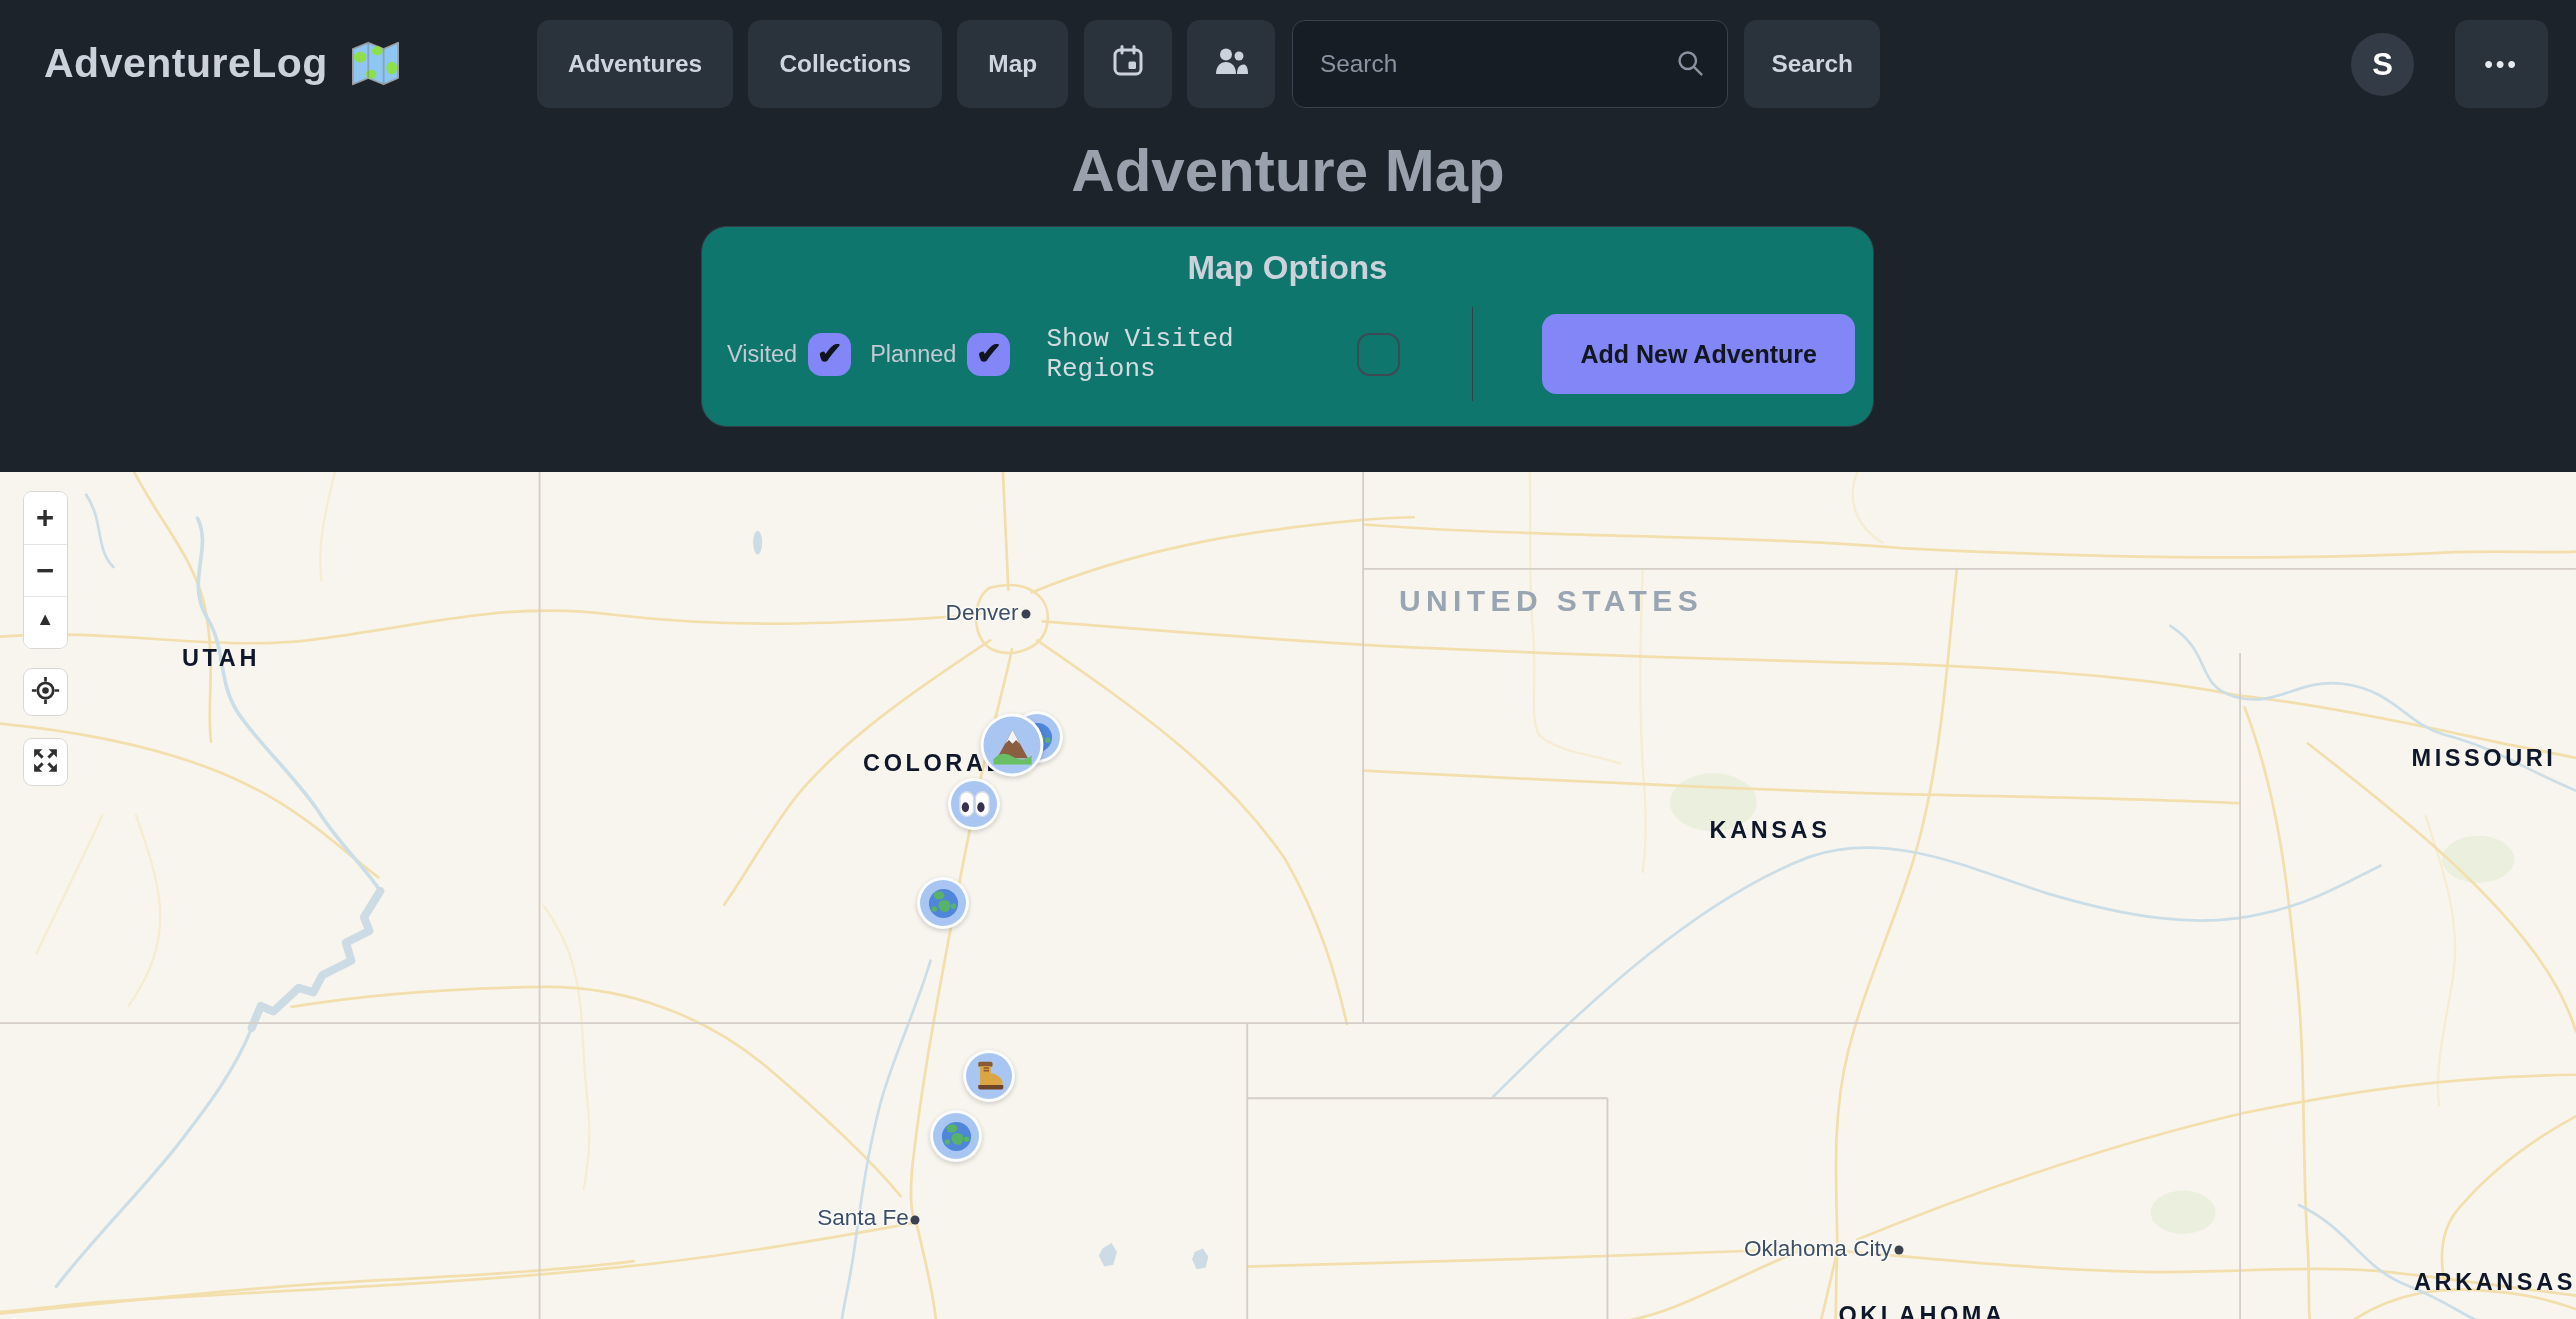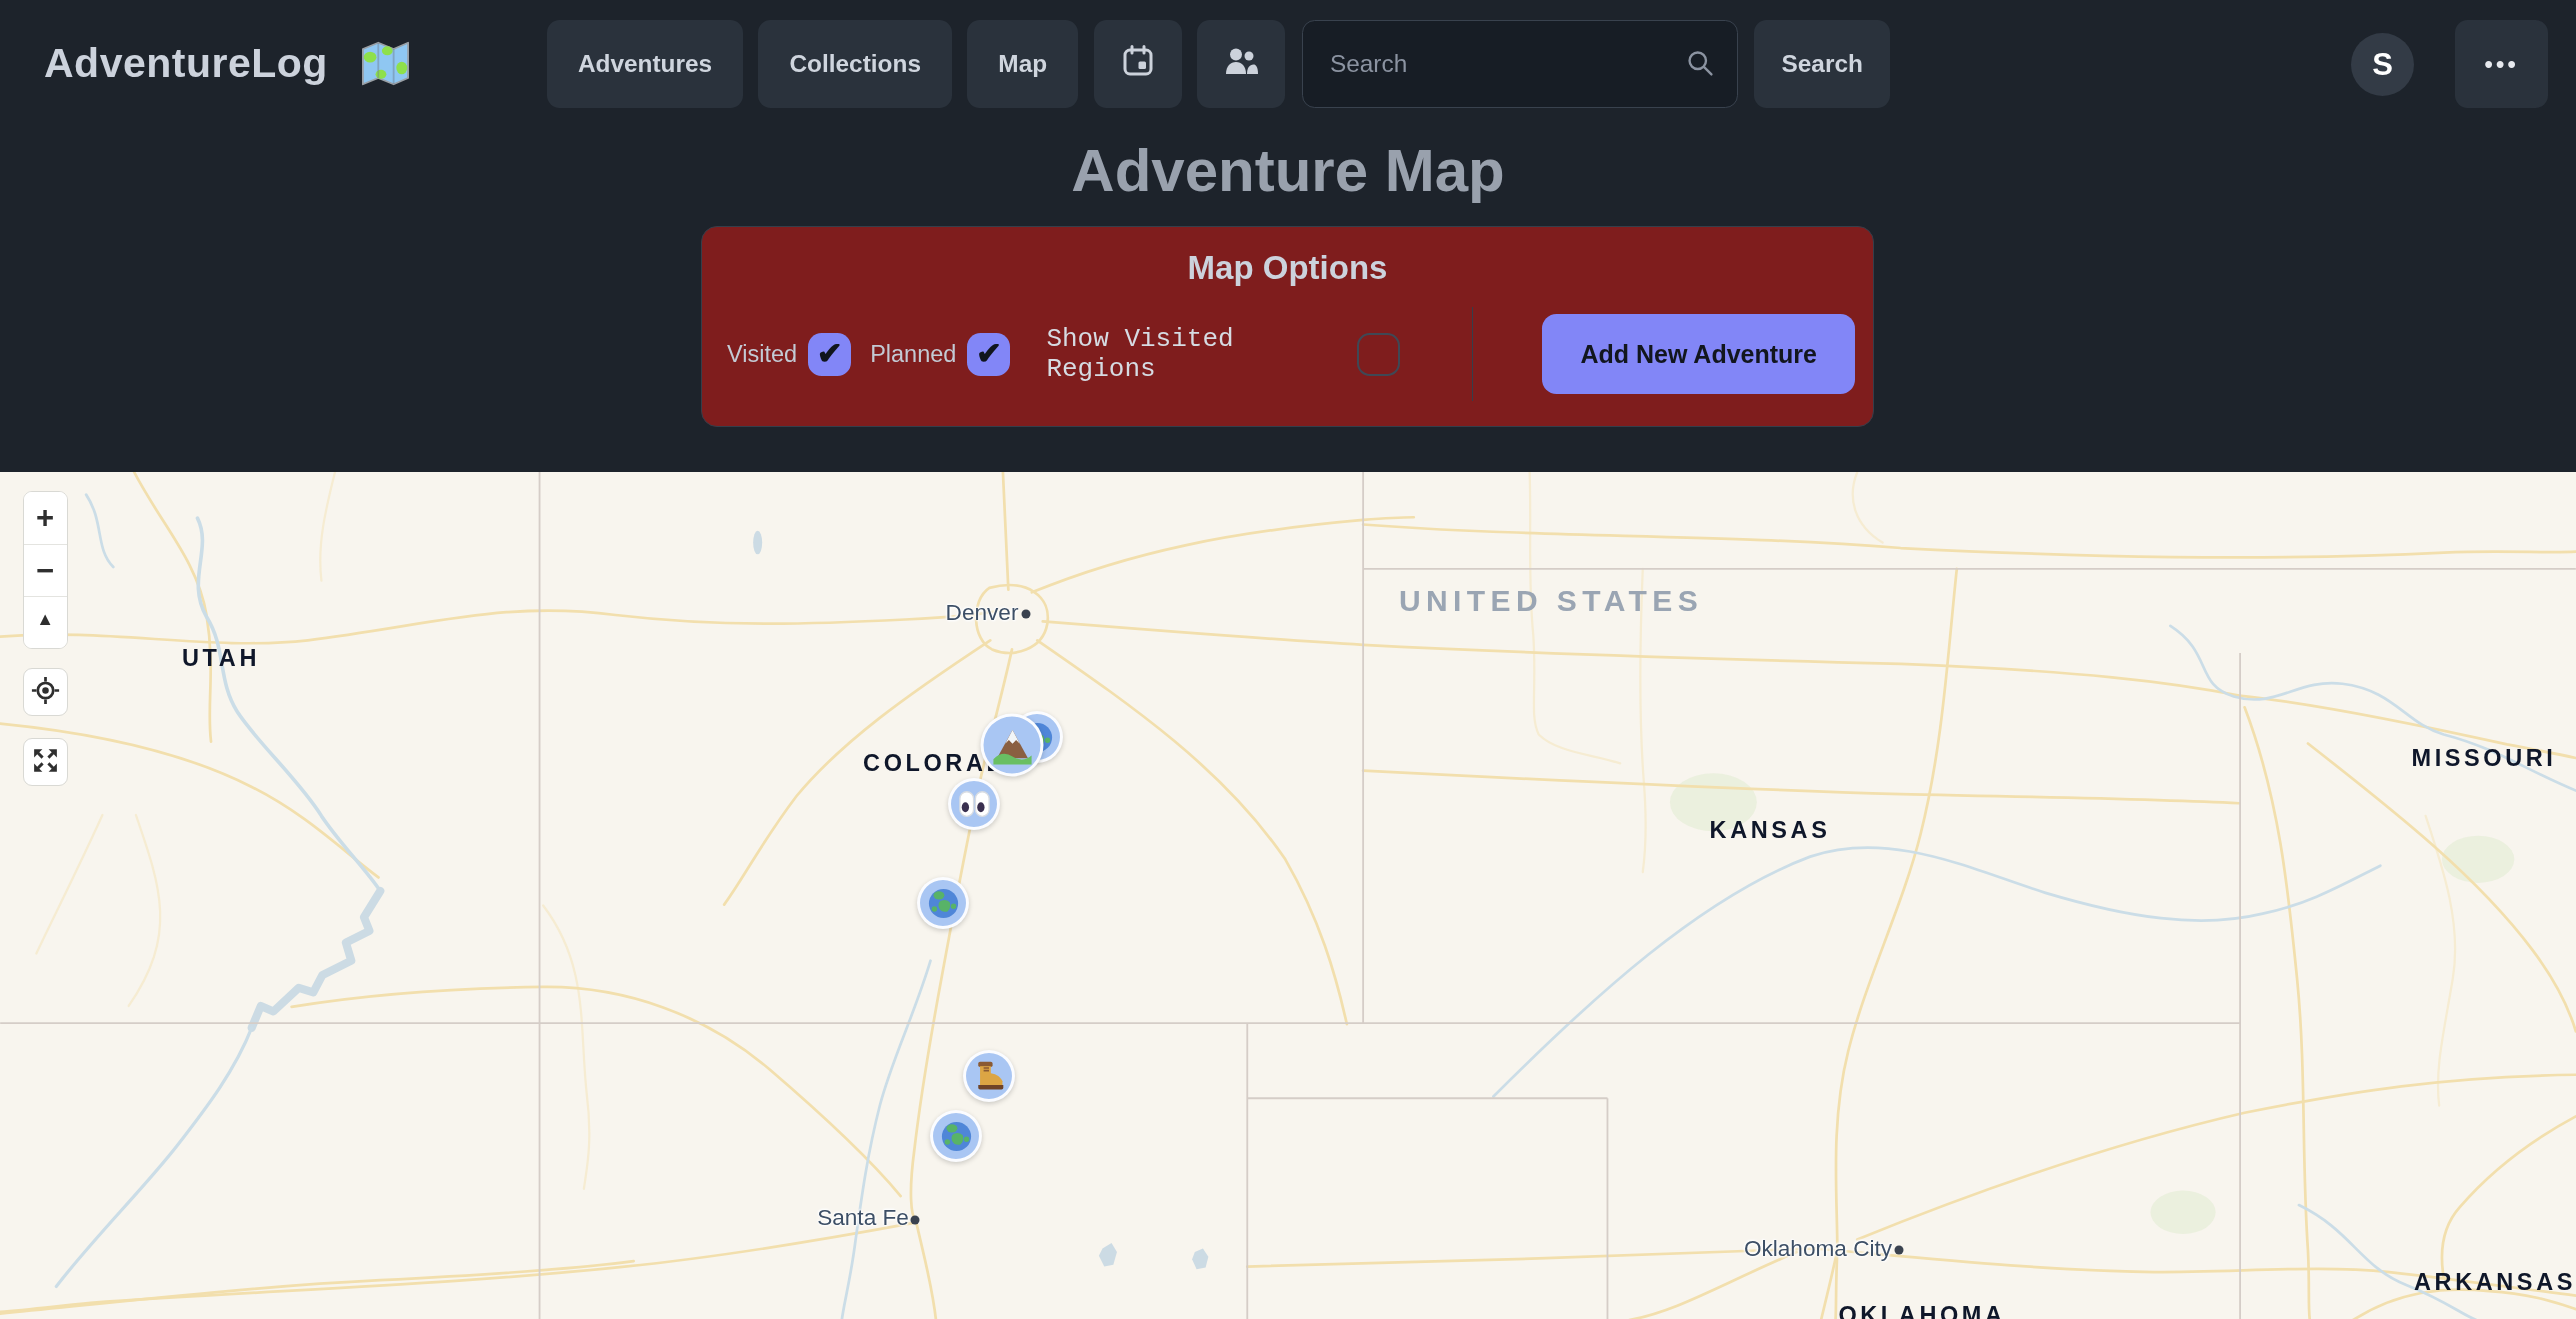--- a/index.html
+++ b/index.html
@@ -3,21 +3,21 @@
 <meta charset="utf-8">
 <style>
   html,body{margin:0;padding:0;background:#10141a;}
   .screen{position:relative;width:2576px;height:1320px;overflow:hidden;
     font-family:"Liberation Sans",sans-serif;background:#1d232b;}
 
   
   .header{position:absolute;top:0;left:0;width:2576px;height:472px;background:#1d232b;}
   .navbar{position:absolute;top:0;left:0;right:0;height:127px;display:flex;align-items:center;
     padding:0 44px;box-sizing:border-box;}
-  .logo{display:flex;gap:32px;cursor:pointer;}
+  .logo{display:flex;gap:22px;cursor:pointer;}
   .logo-text{font-size:41px;font-weight:600;color:#ccd2dc;letter-spacing:0.5px;}
   .logo-icon svg{display:block;}
   .nav{display:flex;gap:15.4px;margin-left:136px;align-items:center;}
   .nav-btn{height:88px;padding:0 31px;background:#2a323c;border:none;border-radius:12.7px;
     color:#cfd5de;font-size:24.4px;font-weight:600;font-family:inherit;cursor:pointer;
     display:flex;align-items:center;justify-content:center;white-space:nowrap;}
   .icon-btn{padding:0 26px;}
   .search-box{position:relative;margin-left:17px;}
   .search-input{width:436px;height:88px;box-sizing:border-box;background:#171d25;
     border:1.8px solid #39424e;border-radius:12.7px;color:#e8ebef;font-size:24.4px;
@@ -29,21 +29,21 @@
     background:#333b46;color:#fff;font-size:31px;font-weight:600;display:flex;
     align-items:center;justify-content:center;cursor:pointer;}
   .more-btn{position:absolute;left:2455px;top:20px;width:93px;height:88px;background:#2a323c;
     border:none;border-radius:12.7px;color:#e6e9ee;font-size:25px;letter-spacing:2.7px;
     cursor:pointer;font-family:inherit;}
 
   .page-title{position:absolute;top:136px;left:0;width:100%;text-align:center;margin:0;
     font-size:60px;font-weight:700;color:#99a1ad;}
 
   .options-card{position:absolute;left:701px;top:226px;width:1173px;height:201px;
-    box-sizing:border-box;border:1.8px solid #353e4a;border-radius:16px;background:#7f1d1d;}
+    box-sizing:border-box;border:1.8px solid #353e4a;border-radius:26px;background:#0f766e;}
   .options-title{margin:22px 0 0;text-align:center;font-size:33px;font-weight:700;color:#ccd2dc;}
   .options-row{position:absolute;left:25px;top:80px;right:18px;height:94px;display:flex;align-items:center;}
   .opt-label{font-size:23.5px;color:#c3cad4;}
   .opt-label.lg{font-size:26px;color:#d6dbe2;font-family:Liberation Mono, monospace;}
   .checkbox{width:43px;height:43px;border-radius:13.6px;margin-left:11px;flex:none;cursor:pointer;}
   .checkbox.checked{background:#8286f7;display:flex;align-items:center;justify-content:center;}
   .check{color:#10151d;font-size:31px;font-weight:700;line-height:1;transform:translateY(-0.9px);}
   .checkbox.empty{border:2.7px solid #3f4855;box-sizing:border-box;background:transparent;border-radius:12.7px;}
   .gap48{margin-left:19px;} .gap40{margin-left:36px;} .gap30{margin-left:27px;}
   .divider{margin-left:72px;width:1.8px;height:94px;background:#353e4a;flex:none;}

